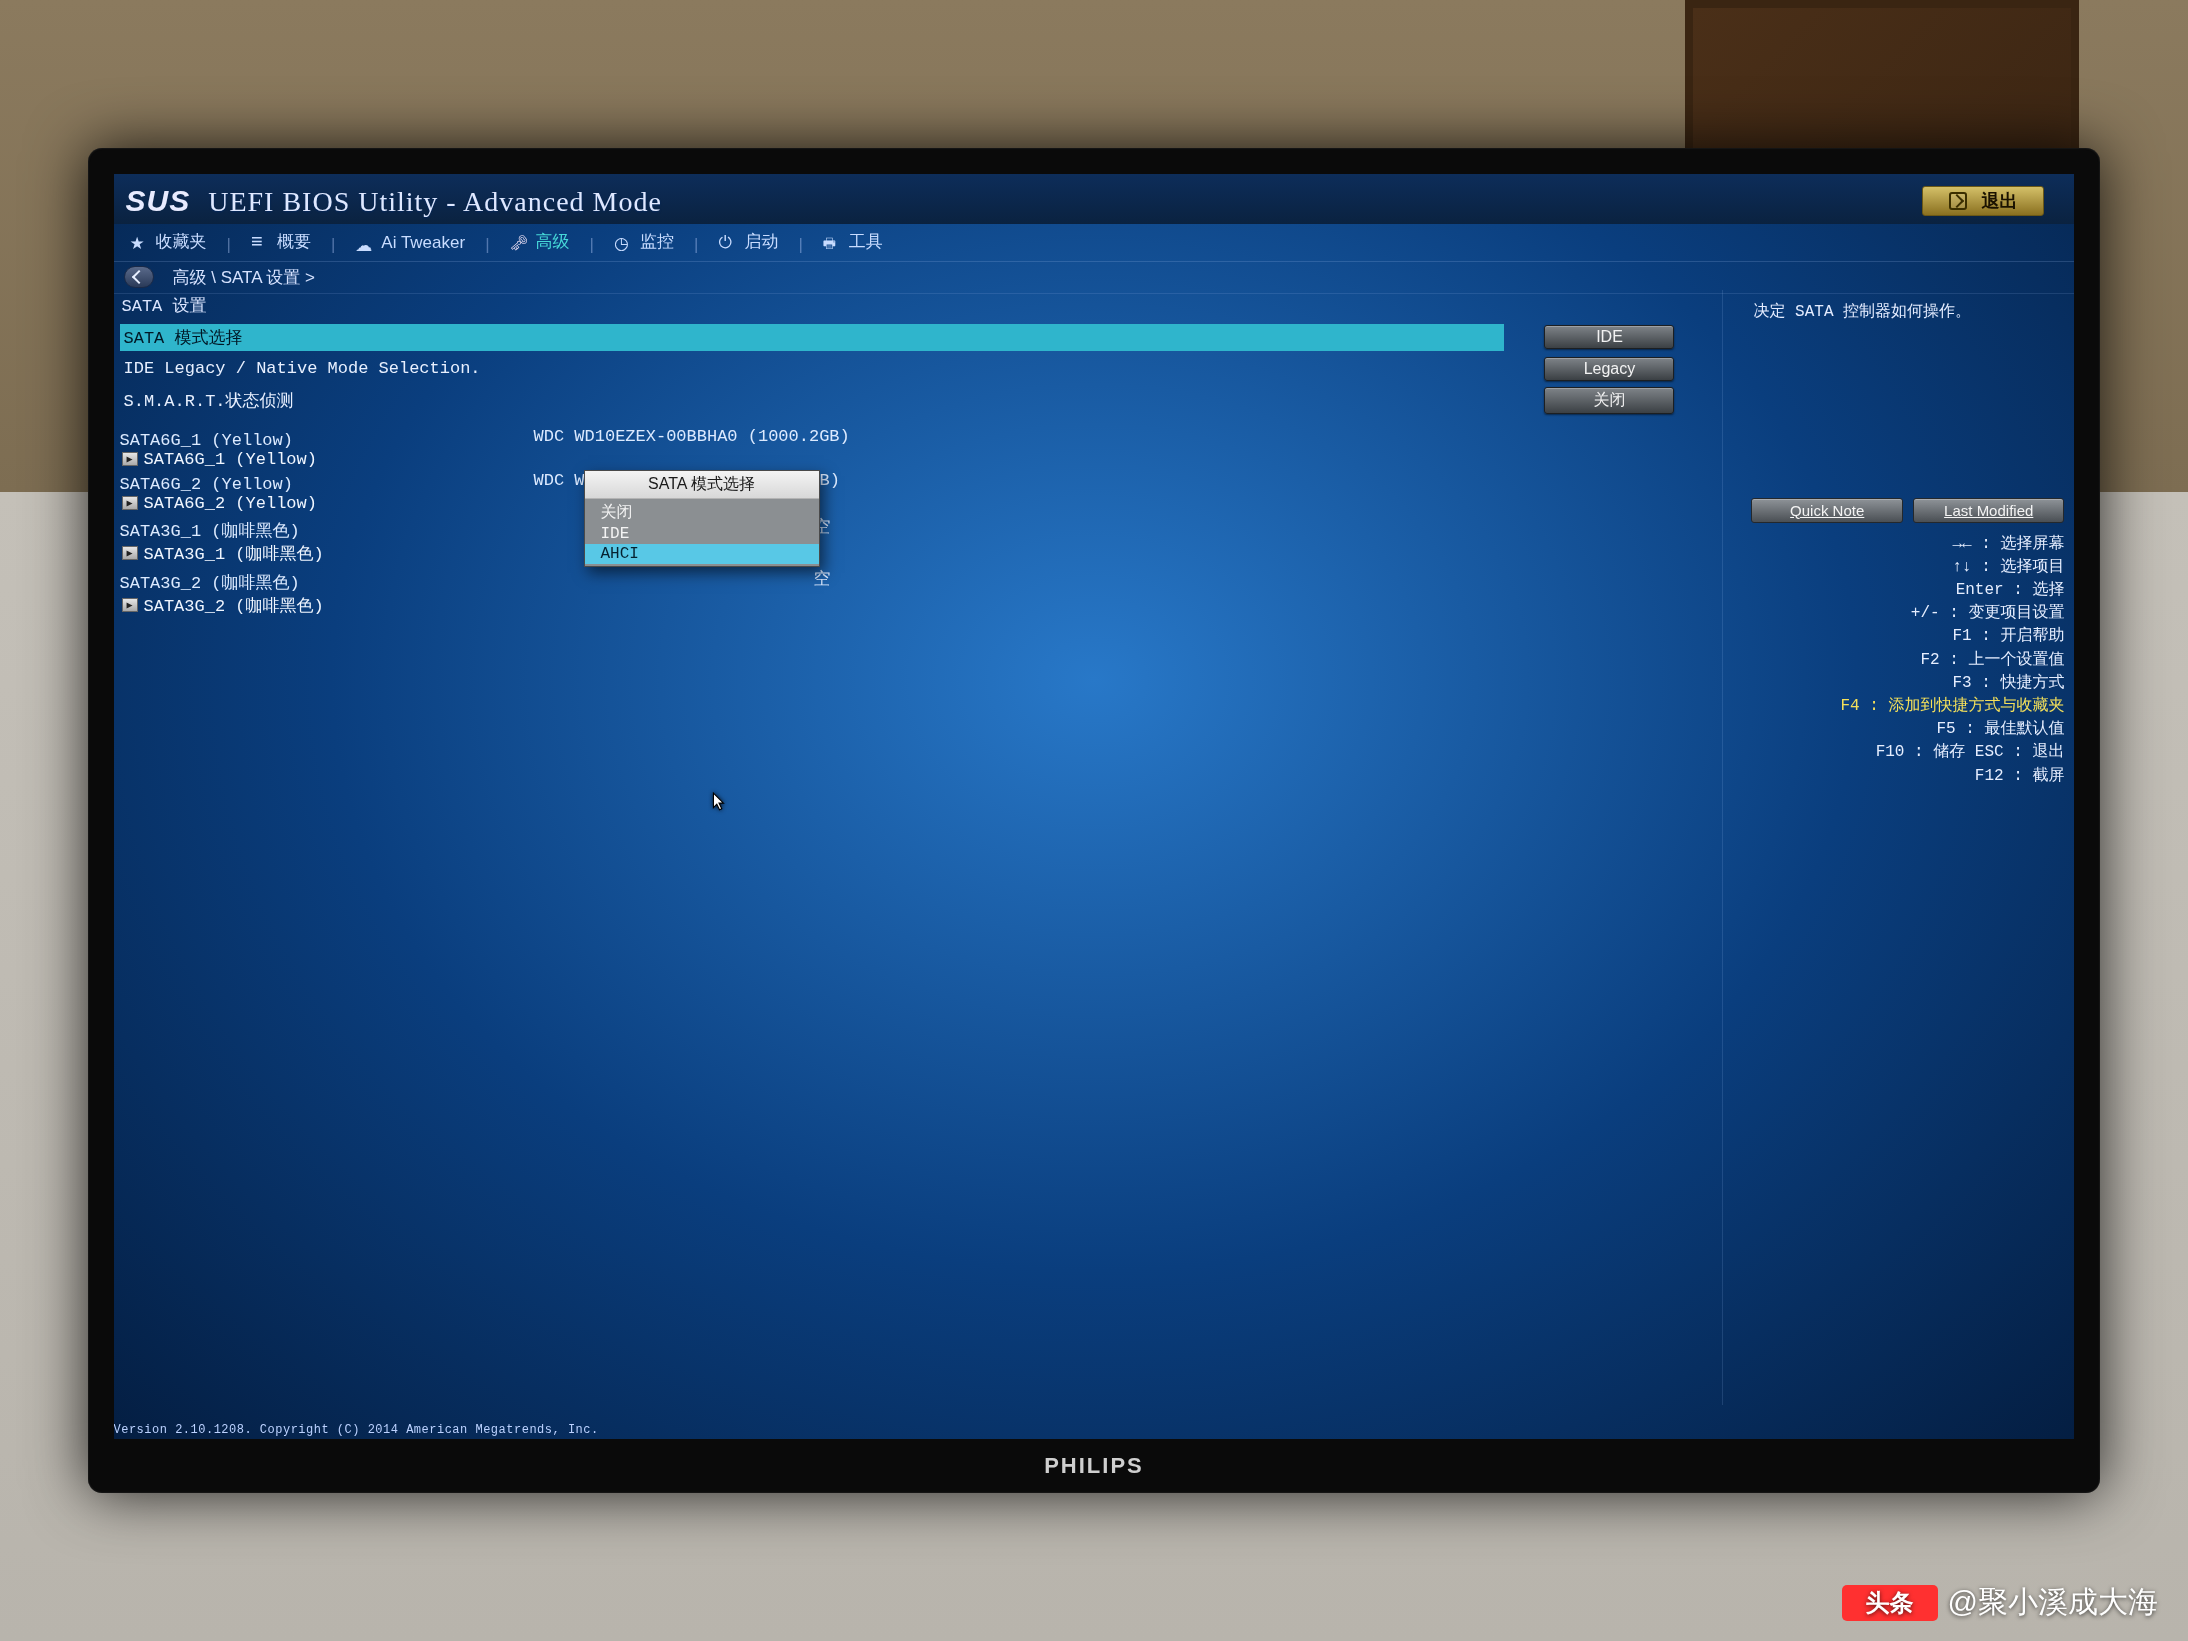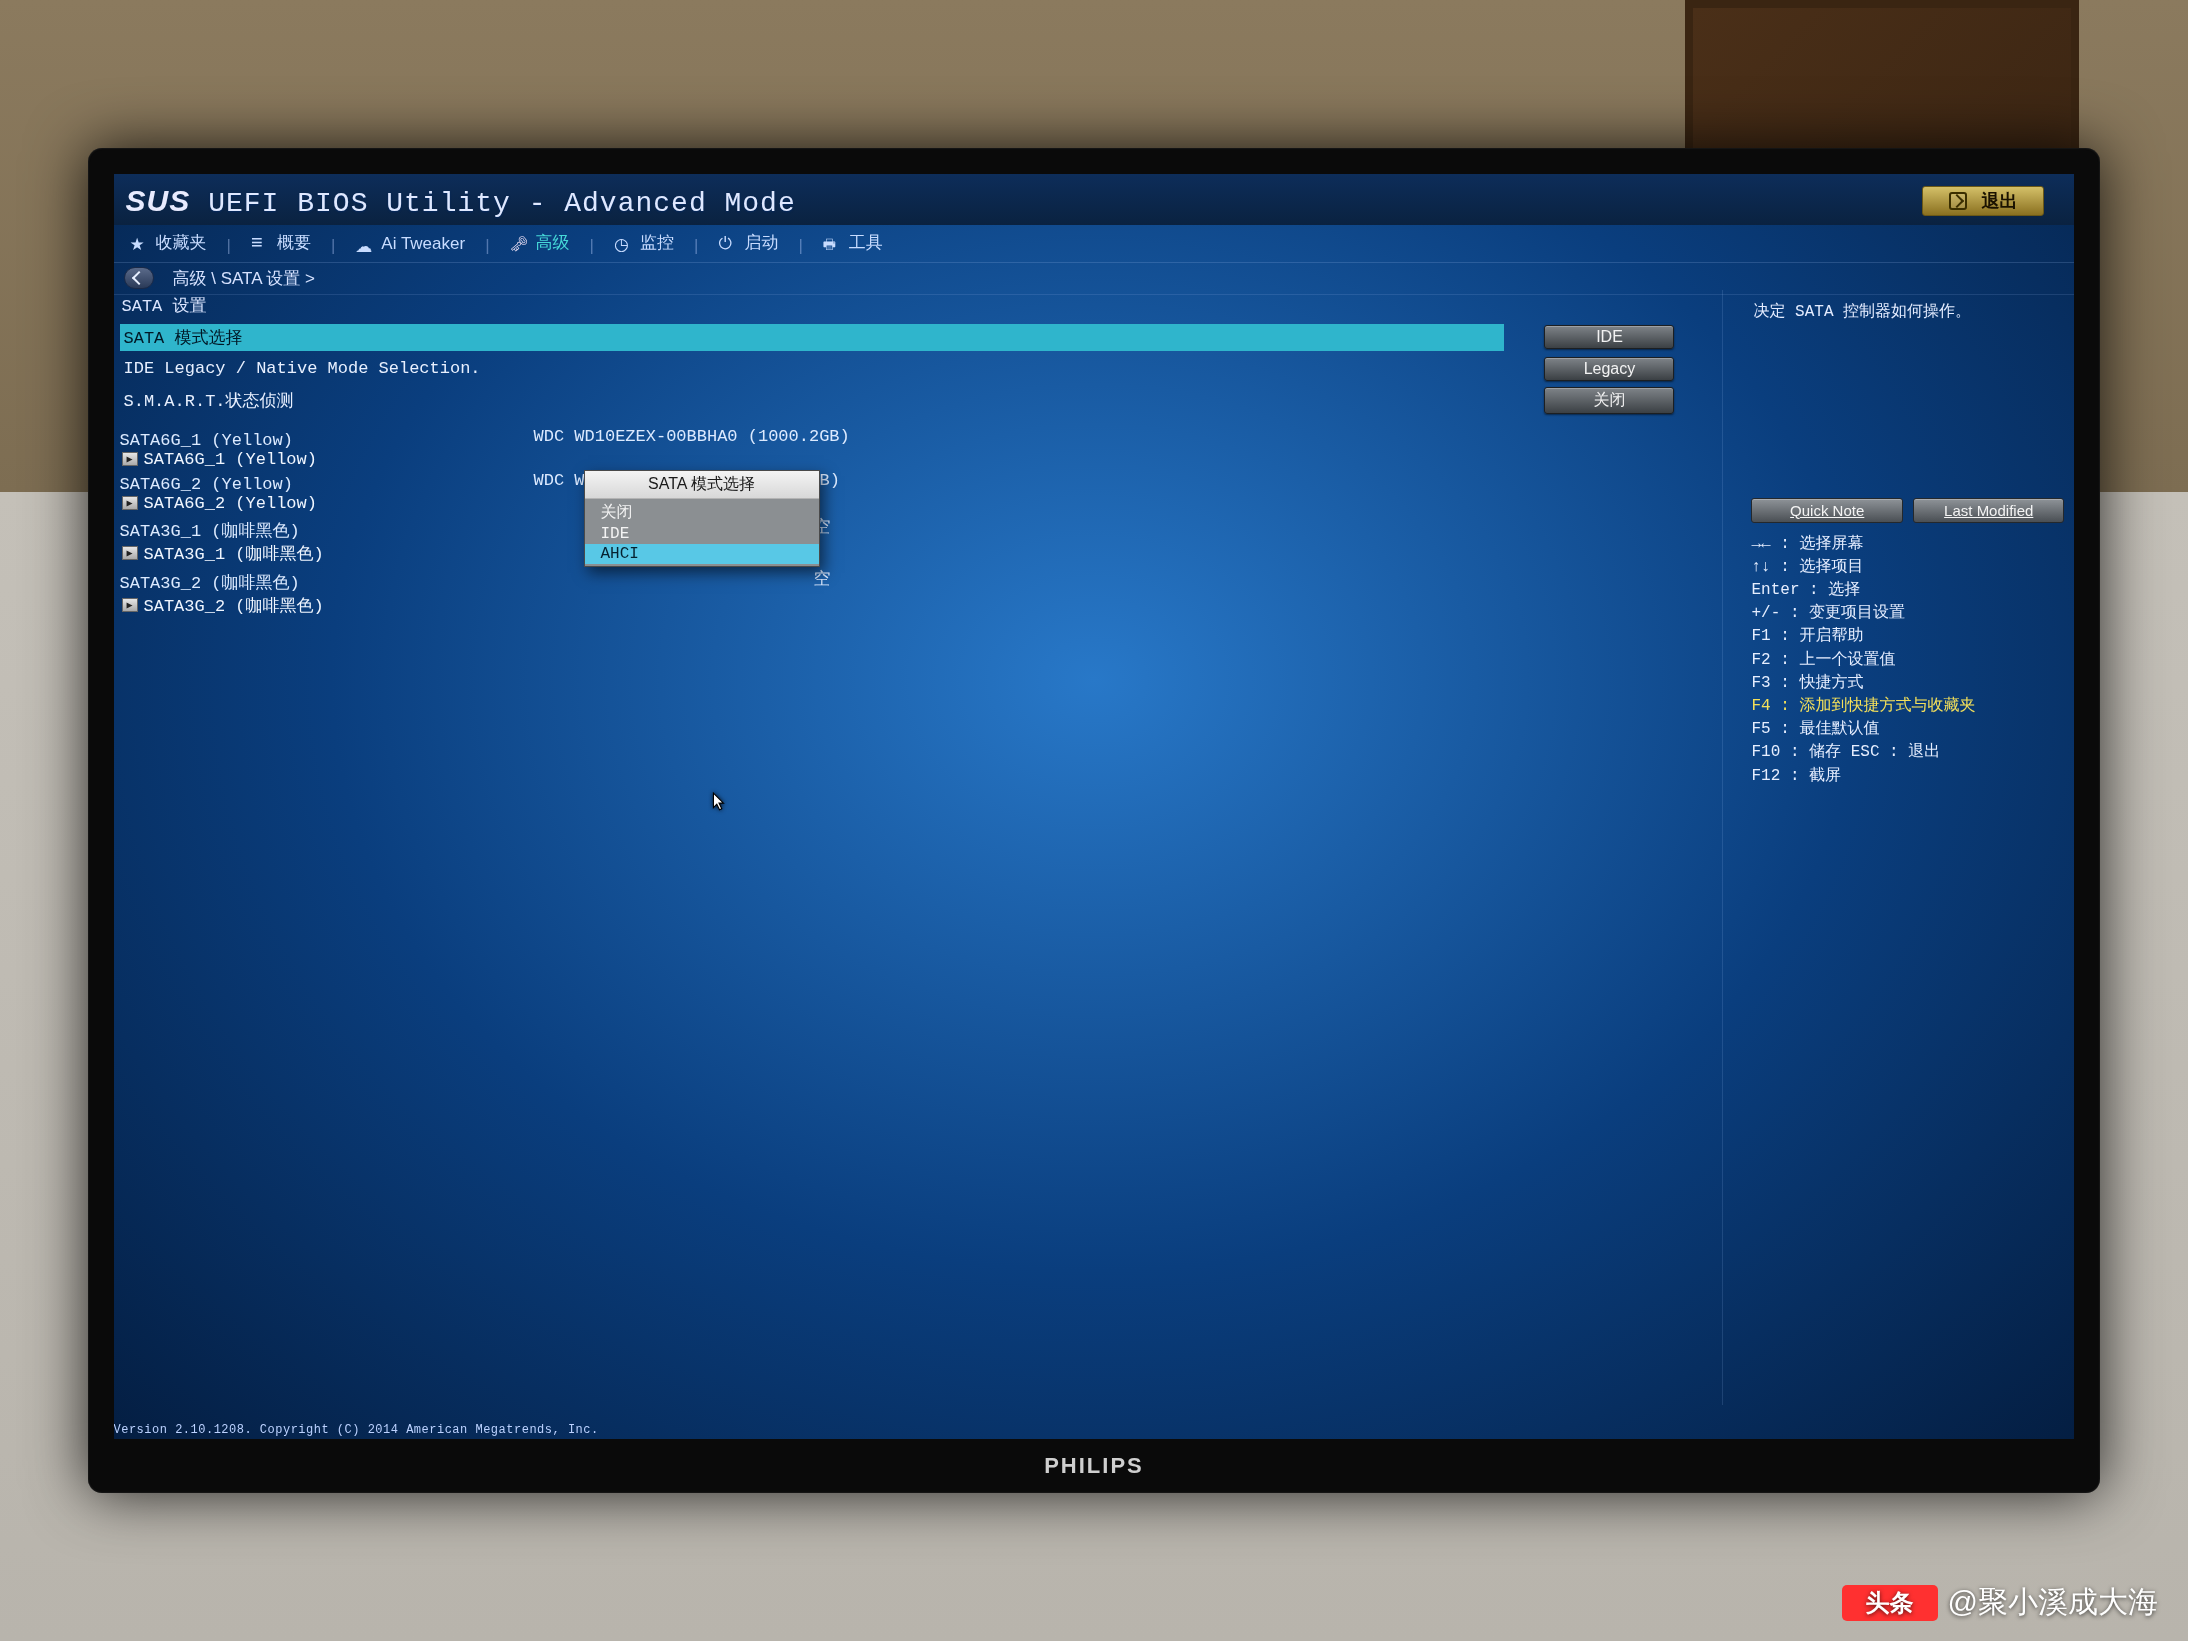--- a/index.html
+++ b/index.html
@@ -50,21 +50,21 @@
   
   .titlebar {
     display: flex; align-items: center; justify-content: space-between;
     padding: 10px 30px 6px 12px;
     background: linear-gradient(to bottom, #0d2d5a, #0a2240);
   }
   .logo-title { display: flex; align-items: baseline; gap: 18px; }
   .brand { font-size: 30px; font-weight: 600; letter-spacing: 1px; color: #e8ebff; font-style: italic; }
   .title-text {
     font-size: 28px; color: #dfe8ff; letter-spacing: 1px;
-    font-family: Liberation Mono, monospace;
+    font-family: Liberation Serif, serif;
     text-shadow: 0 1px 2px rgba(0,40,100,.8);
   }
   .exit-pill {
     background: linear-gradient(to bottom, #d4c068, #8a7020);
     color: #1a1200;
     padding: 2px 26px;
     border-radius: 3px;
     font-size: 18px; font-weight: 600;
     display: flex; align-items: center; gap: 14px;
     border: 1px solid #6b5816;
@@ -224,21 +224,21 @@
     border-radius: 3px;
     color: #f4f4f4;
     text-align: center;
     padding: 3px 4px;
     font-family: Arial, sans-serif;
     font-size: 15px;
     text-decoration: underline;
     box-shadow: inset 0 1px 0 rgba(255,255,255,.25);
     cursor: pointer;
   }
-  .keyhelp { font-size: 16px; line-height: 1.45; color: #e6eeff; }
+  .keyhelp { font-size: 16px; line-height: 1.45; color: #e6eeff; text-align: right; }
   .keyhelp .kh { white-space: nowrap; }
   .keyhelp .hl { color: #f4e05a; }
 
   
   .footer {
     position: absolute; left: 0; right: 0; bottom: 2px;
     text-align: left;
     color: #bcd2ff;
     font-family: "Courier New", monospace;
     font-size: 12px;

